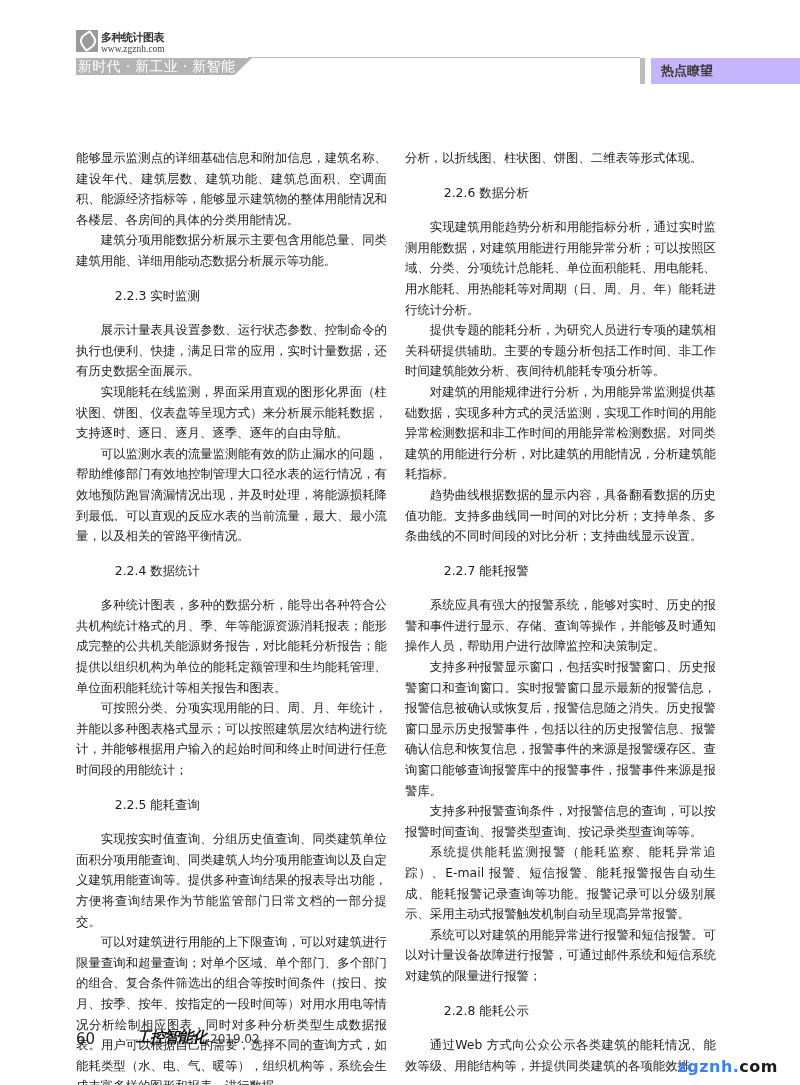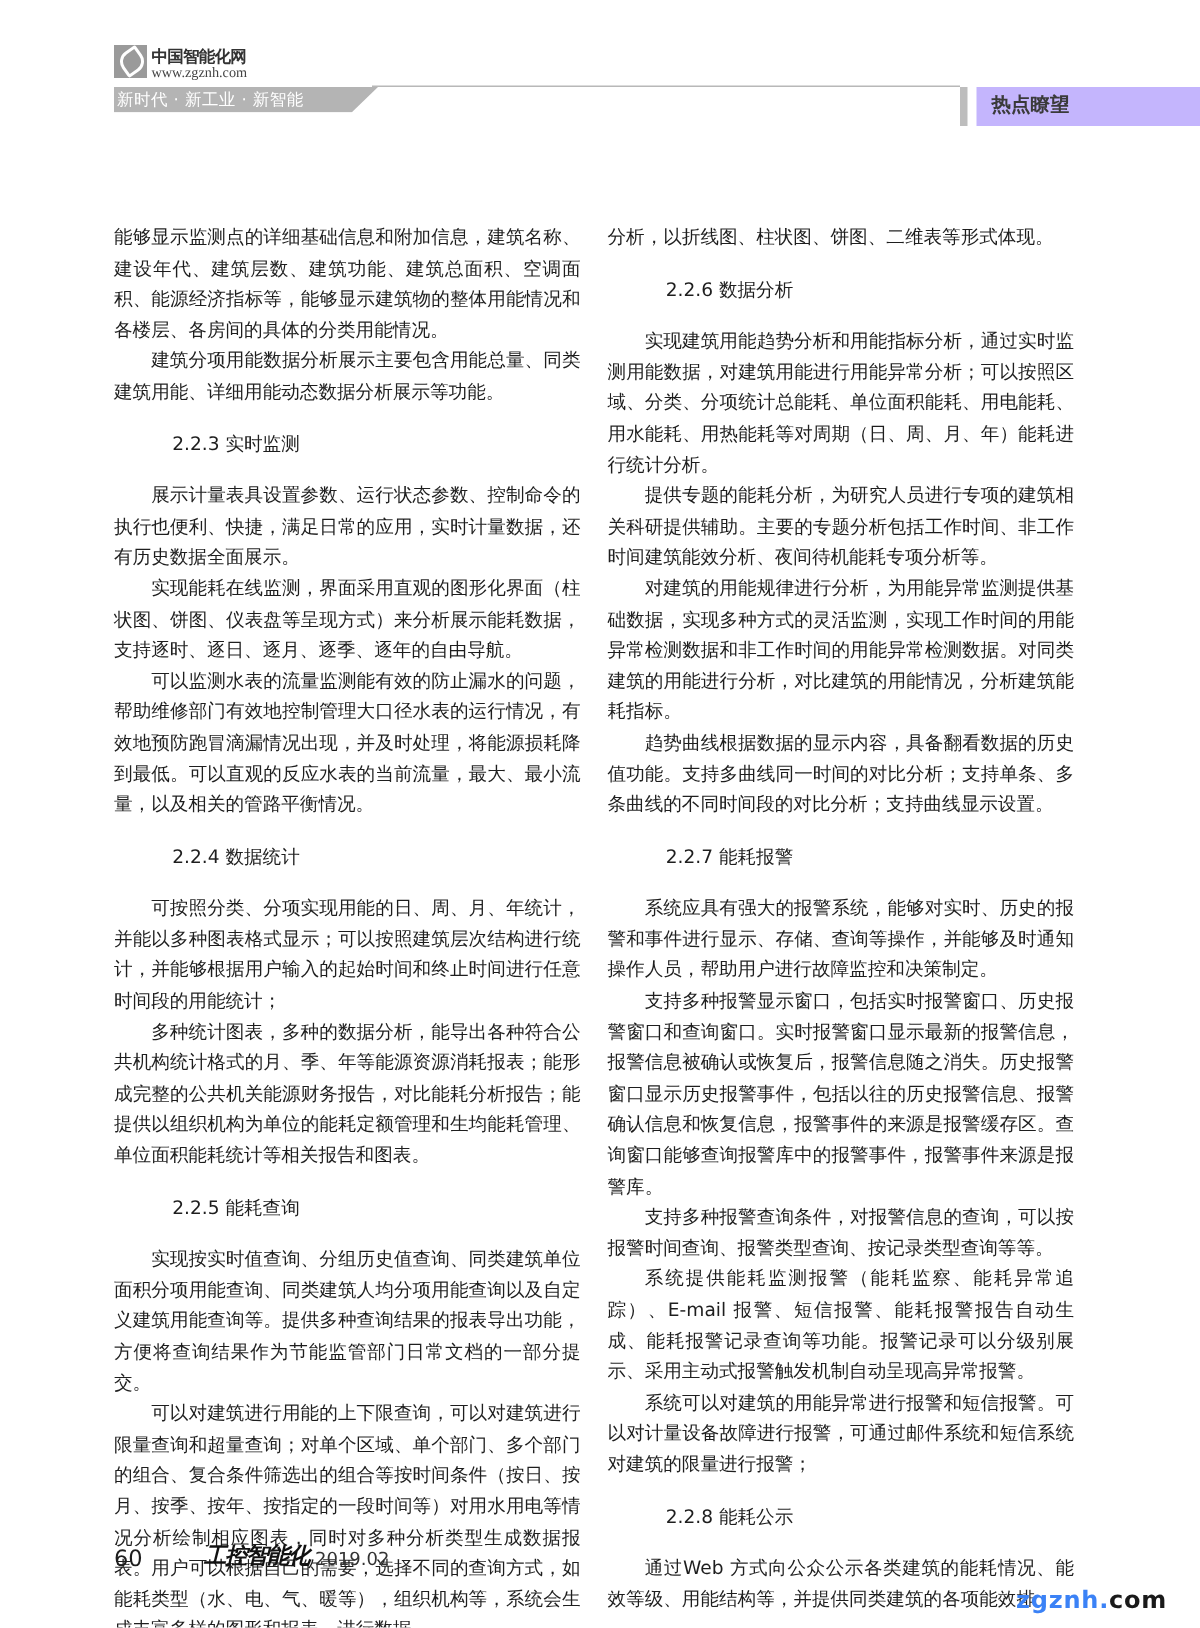--- a/index.html
+++ b/index.html
@@ -12,21 +12,21 @@
                clip-path: polygon(0 0, 100% 0, 100% 100%, 0 100%); }
   .logo-mark::before { content: ""; position: absolute; left: 4px; top: 3px; width: 16px; height: 16px;
                border: 2px solid #fff; border-radius: 50% 10% 50% 10%; transform: rotate(-35deg); box-sizing: border-box; }
   .logo-name { position: absolute; left: 25px; top: 0px; font-family: "DejaVu Serif", serif;
                font-weight: bold; font-size: 11px; color: #333; letter-spacing: -0.5px; white-space: nowrap; }
   .logo-url { position: absolute; left: 25px; top: 14px; font-family: "Liberation Serif", serif;
               font-size: 9.5px; color: #444; white-space: nowrap; }
 
   .slogan-bar { position: absolute; left: 76px; top: 58px; width: 176px; height: 17px; background: #b4b4b4;
                 clip-path: polygon(0 0, 100% 0, 90% 100%, 0 100%); }
-  .slogan-text { position: absolute; left: 2px; top: 0px; font-size: 11px; color: #ffffff; letter-spacing: 0.3px;
+  .slogan-text { position: absolute; left: 2px; top: 0px; font-size: 14px; color: #ffffff; letter-spacing: 0.3px;
                  white-space: nowrap; line-height: 17px; }
   .header-line { position: absolute; left: 248px; top: 57px; width: 392px; height: 1px; background: #b8b8b8; }
   .section-vbar { position: absolute; left: 640px; top: 58px; width: 5px; height: 26px; background: #bdbdbd; }
   .section-tab { position: absolute; left: 651px; top: 58px; width: 149px; height: 26px; background: #c4b5fd; padding-left: 39px; }
   .section-text { position: absolute; left: 10px; top: 0; line-height: 26px; font-size: 13px; font-weight: bold; color: #3a3a3a; }
 
   
   .col { position: absolute; top: 118px; width: 311px; font-size: 12.4px; line-height: 20.6px;
          text-align: justify; text-justify: inter-character; }
   .col-left { left: 76px; }
@@ -42,42 +42,42 @@
   .issue { position: absolute; left: 210px; top: 1032px; font-size: 12px; color: #333; }
   .watermark { position: absolute; right: 22px; top: 1057px; font-size: 16px; font-weight: bold; letter-spacing: 0.5px; }
   .wm-a { color: #3b82f6; }
   .wm-b { color: #1a1a1a; }
 </style>
 </head>
 <body>
 
 <div class="logo">
   <div class="logo-mark"></div>
-  <div class="logo-name">中国智能化网</div>
+  <div class="logo-name">多种统计图表</div>
   <div class="logo-url">www.zgznh.com</div>
 </div>
 <div class="slogan-bar">
   <span class="slogan-text">新时代 · 新工业 · 新智能</span>
 </div>
 <div class="header-line"></div>
 <div class="section-vbar"></div>
 <div class="section-tab">
   <span class="section-text">热点瞭望</span>
 </div>
 
 <div class="col col-left" id="col-left">
     <p class="cont">能够显示监测点的详细基础信息和附加信息，建筑名称、建设年代、建筑层数、建筑功能、建筑总面积、空调面积、能源经济指标等，能够显示建筑物的整体用能情况和各楼层、各房间的具体的分类用能情况。</p>
     <p>建筑分项用能数据分析展示主要包含用能总量、同类建筑用能、详细用能动态数据分析展示等功能。</p>
     <h3>2.2.3 实时监测</h3>
     <p>展示计量表具设置参数、运行状态参数、控制命令的执行也便利、快捷，满足日常的应用，实时计量数据，还有历史数据全面展示。</p>
     <p>实现能耗在线监测，界面采用直观的图形化界面（柱状图、饼图、仪表盘等呈现方式）来分析展示能耗数据，支持逐时、逐日、逐月、逐季、逐年的自由导航。</p>
     <p>可以监测水表的流量监测能有效的防止漏水的问题，帮助维修部门有效地控制管理大口径水表的运行情况，有效地预防跑冒滴漏情况出现，并及时处理，将能源损耗降到最低。可以直观的反应水表的当前流量，最大、最小流量，以及相关的管路平衡情况。</p>
     <h3>2.2.4 数据统计</h3>
+    <p>多种统计图表，多种的数据分析，能导出各种符合公共机构统计格式的月、季、年等能源资源消耗报表；能形成完整的公共机关能源财务报告，对比能耗分析报告；能提供以组织机构为单位的能耗定额管理和生均能耗管理、单位面积能耗统计等相关报告和图表。</p>
     <p>可按照分类、分项实现用能的日、周、月、年统计，并能以多种图表格式显示；可以按照建筑层次结构进行统计，并能够根据用户输入的起始时间和终止时间进行任意时间段的用能统计；</p>
-    <p>多种统计图表，多种的数据分析，能导出各种符合公共机构统计格式的月、季、年等能源资源消耗报表；能形成完整的公共机关能源财务报告，对比能耗分析报告；能提供以组织机构为单位的能耗定额管理和生均能耗管理、单位面积能耗统计等相关报告和图表。</p>
     <h3>2.2.5 能耗查询</h3>
     <p>实现按实时值查询、分组历史值查询、同类建筑单位面积分项用能查询、同类建筑人均分项用能查询以及自定义建筑用能查询等。提供多种查询结果的报表导出功能，方便将查询结果作为节能监管部门日常文档的一部分提交。</p>
     <p>可以对建筑进行用能的上下限查询，可以对建筑进行限量查询和超量查询；对单个区域、单个部门、多个部门的组合、复合条件筛选出的组合等按时间条件（按日、按月、按季、按年、按指定的一段时间等）对用水用电等情况分析绘制相应图表，同时对多种分析类型生成数据报表。用户可以根据自己的需要，选择不同的查询方式，如能耗类型（水、电、气、暖等），组织机构等，系统会生成丰富多样的图形和报表，进行数据</p>
   </div>
 <div class="col col-right" id="col-right">
     <p class="cont">分析，以折线图、柱状图、饼图、二维表等形式体现。</p>
     <h3>2.2.6 数据分析</h3>
     <p>实现建筑用能趋势分析和用能指标分析，通过实时监测用能数据，对建筑用能进行用能异常分析；可以按照区域、分类、分项统计总能耗、单位面积能耗、用电能耗、用水能耗、用热能耗等对周期（日、周、月、年）能耗进行统计分析。</p>
     <p>提供专题的能耗分析，为研究人员进行专项的建筑相关科研提供辅助。主要的专题分析包括工作时间、非工作时间建筑能效分析、夜间待机能耗专项分析等。</p>
     <p>对建筑的用能规律进行分析，为用能异常监测提供基础数据，实现多种方式的灵活监测，实现工作时间的用能异常检测数据和非工作时间的用能异常检测数据。对同类建筑的用能进行分析，对比建筑的用能情况，分析建筑能耗指标。</p>

